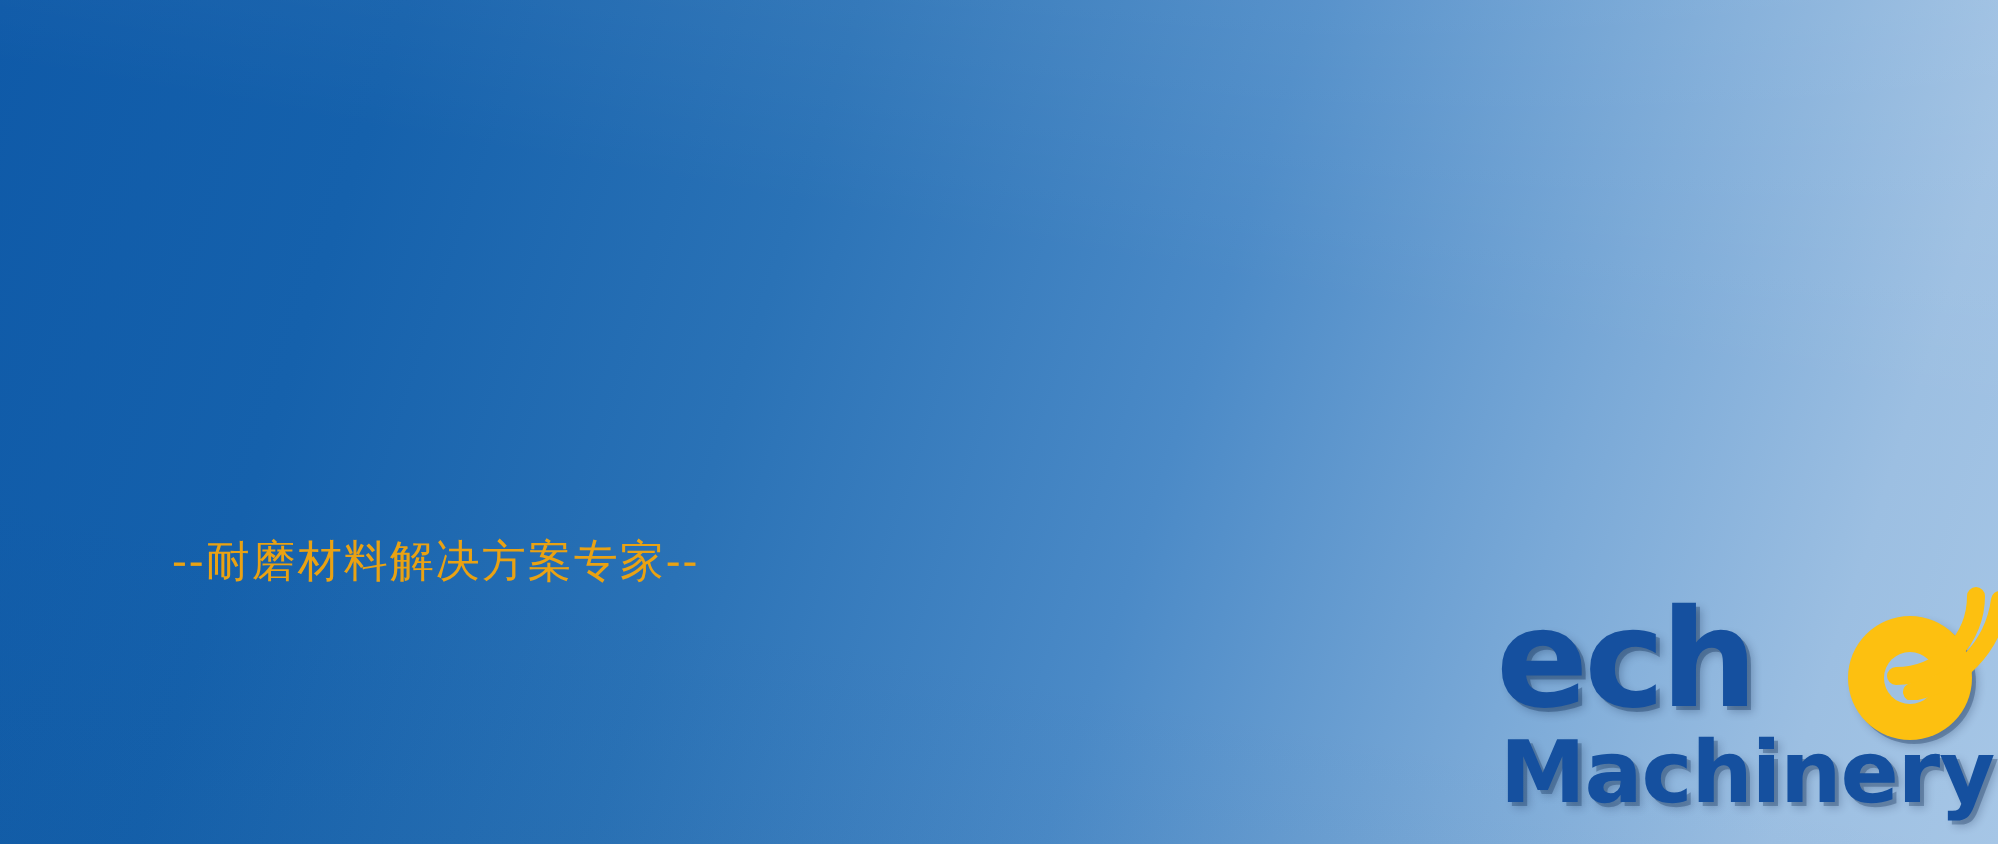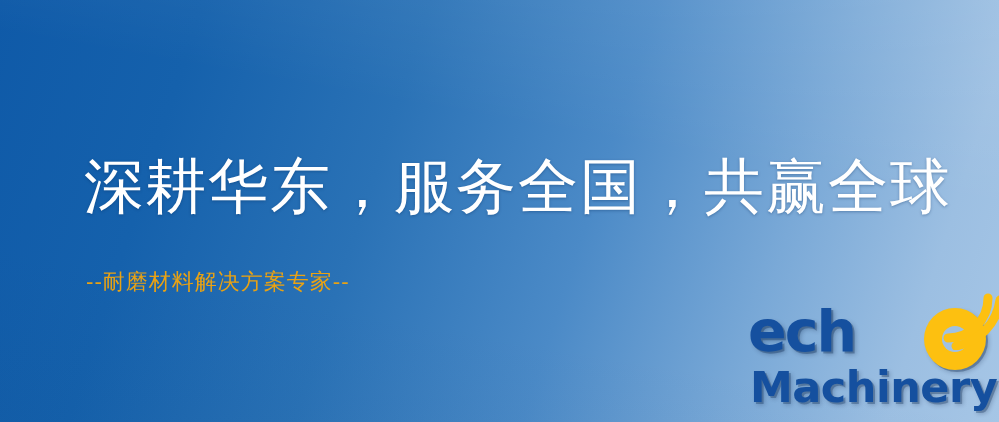--- a/index.html
+++ b/index.html
@@ -74,21 +74,21 @@
     width: 251px;
     height: 130px;
   }
 
   #logo-wordmark {
     position: absolute;
     left: 0px;
     top: 0px;
     font-family: "DejaVu Sans", "Liberation Sans", sans-serif;
     font-weight: bold;
-    font-size: 57px;
+    font-size: 68px;
     line-height: 78px;
     letter-spacing: -2px;
     color: #15509f;
     text-shadow: 2px 2px 0 rgba(0,30,70,0.30), 3px 3px 4px rgba(0,25,60,0.25);
   }
 
   
   #logo-o {
     position: absolute;
     left: 176px;
@@ -137,21 +137,20 @@
     letter-spacing: 0;
   }
 </style>
 </head>
 <body>
 
 <div id="banner">
 
   <div id="banner-sheen"></div>
 
-  <div id="headline">深耕华东，服务全国，共赢全球</div>
 
   <div id="subtitle">--耐磨材料解决方案专家--</div>
 
   <div id="logo">
 
     <div id="logo-wordmark">ech</div>
 
     <div id="logo-o"></div>
 
     <svg id="logo-waves" viewBox="0 0 70 64" xmlns="http://www.w3.org/2000/svg">

